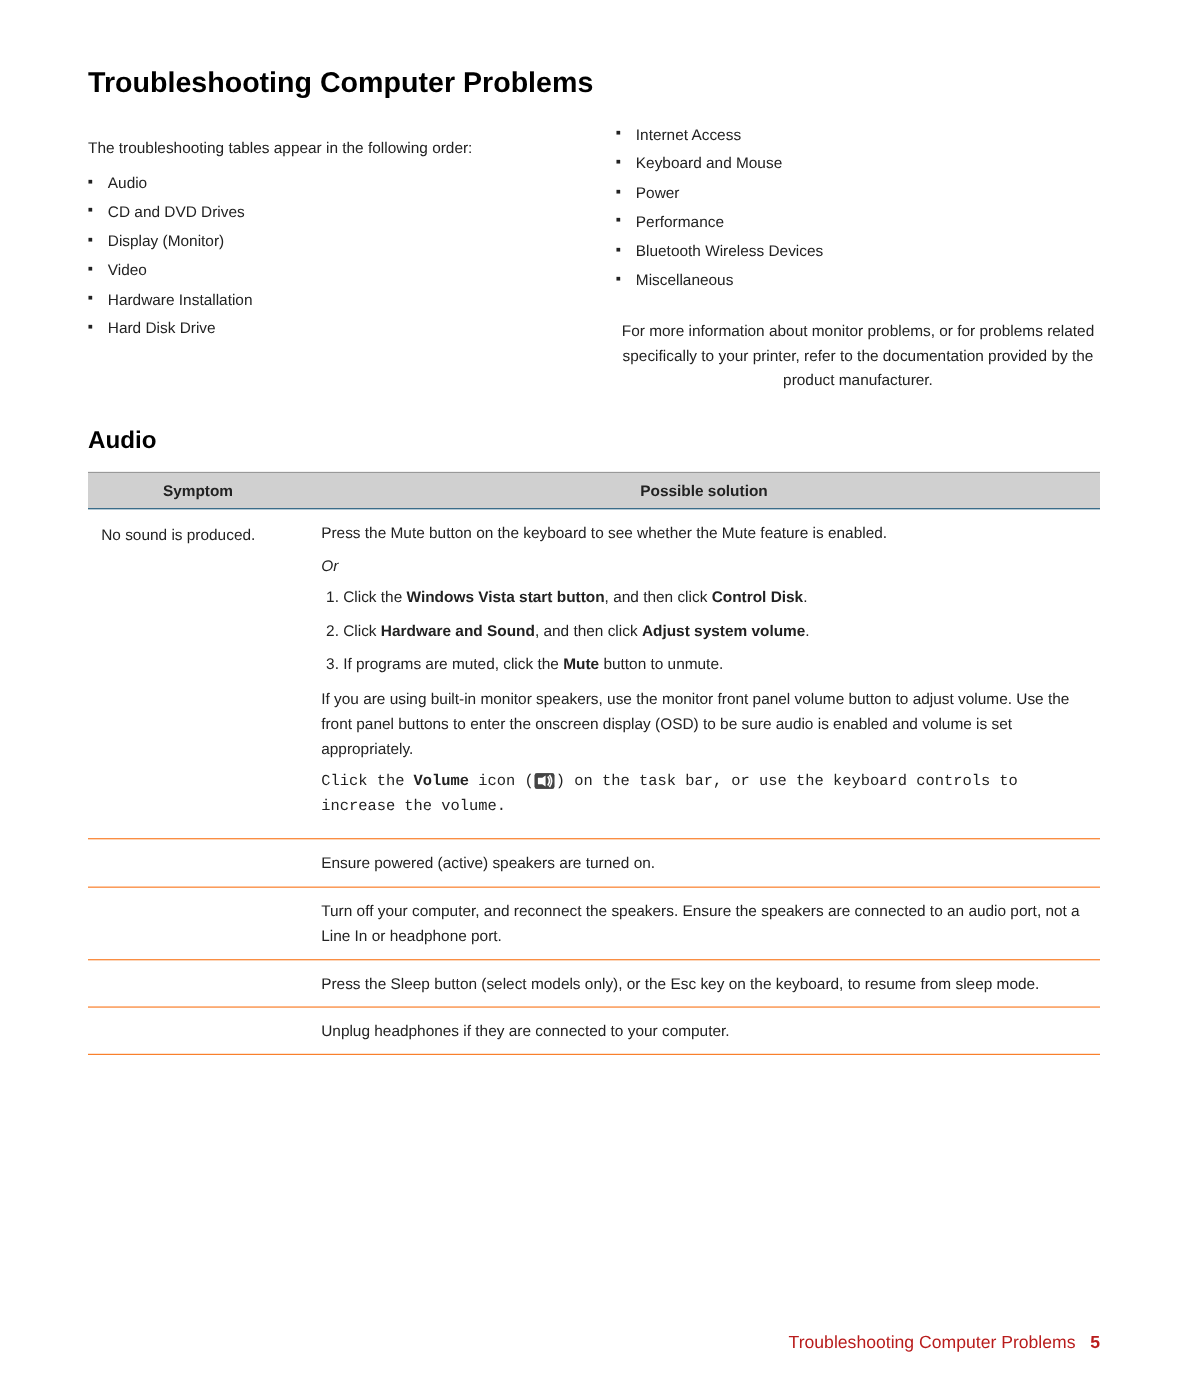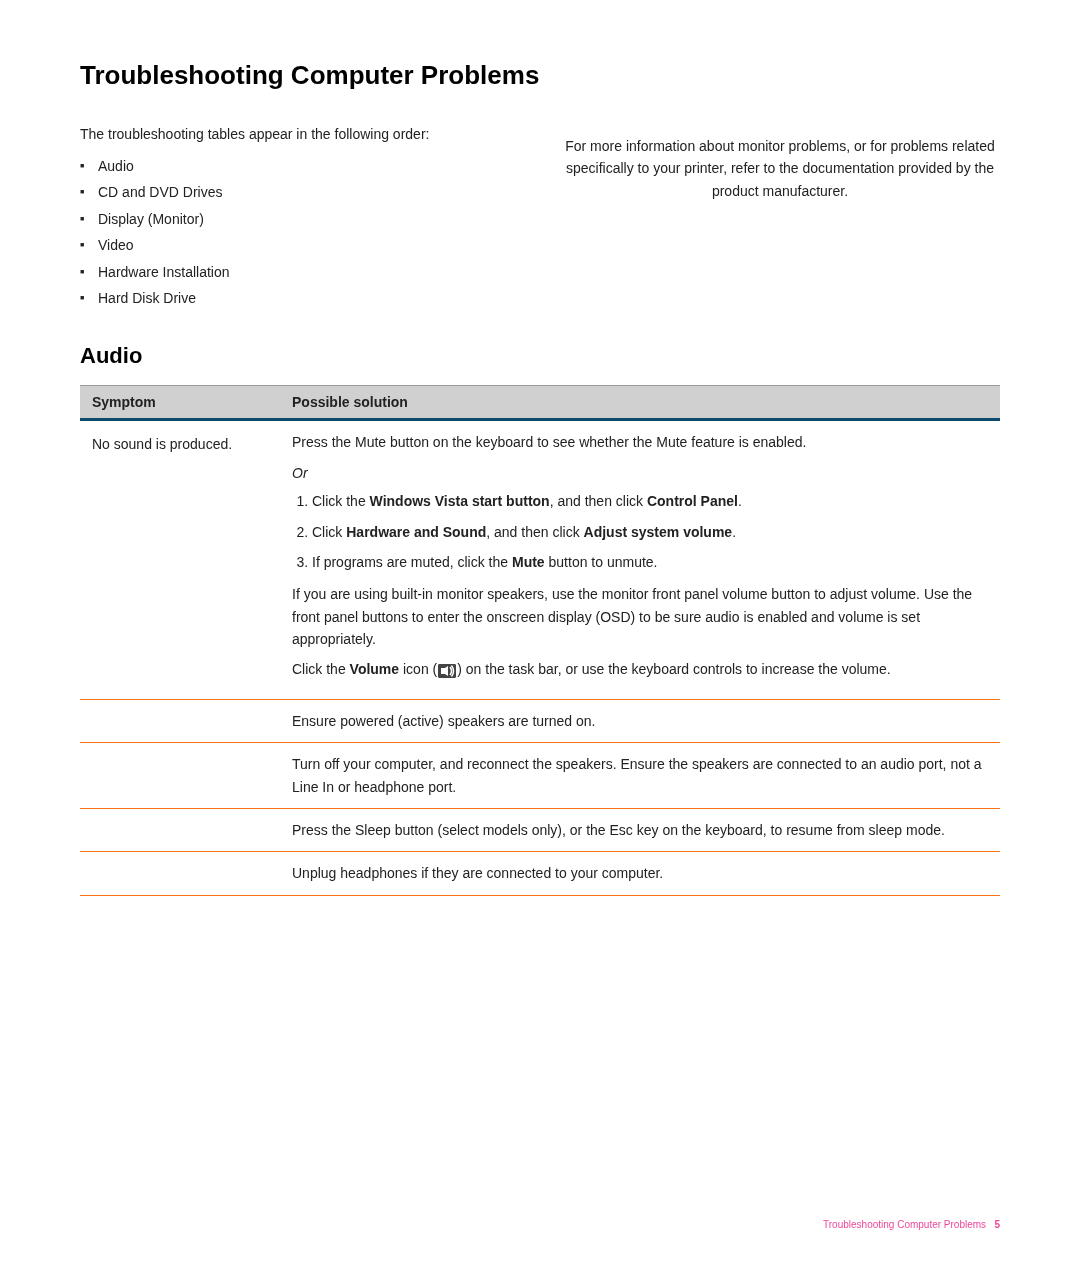--- a/index.html
+++ b/index.html
@@ -85,25 +85,25 @@
       border-collapse: collapse;
       margin-bottom: 0;
     }
 
     .troubleshoot-table thead tr {
       background-color: #d0d0d0;
     }
 
     .troubleshoot-table thead th {
       padding: 8px 12px;
-      text-align: left;
+      text-align: center;
       font-weight: bold;
       font-size: 14px;
       border-top: 1px solid #999;
-      border-bottom: 3px solid #0c4a6e;
+      border-bottom: 1px solid #0c4a6e;
     }
 
     .troubleshoot-table thead th:first-child {
       width: 200px;
     }
 
     .troubleshoot-table tbody tr {
       vertical-align: top;
     }
 
@@ -138,22 +138,22 @@
 
     .solution-cell ol li {
       margin-bottom: 8px;
       line-height: 1.6;
     }
 
     .footer {
       position: absolute;
       bottom: 40px;
       right: 80px;
-      font-size: 10px;
-      color: #ec4899;
+      font-size: 16px;
+      color: #b91c1c;
     }
 
     .footer-page {
       font-weight: bold;
     }
 
     .additional-row td {
       border-top: none;
       border-bottom: 1px solid #ccc;
       padding: 8px 12px;
@@ -179,46 +179,54 @@
     <ul class="bullet-list">
       <li>Audio</li>
       <li>CD and DVD Drives</li>
       <li>Display (Monitor)</li>
       <li>Video</li>
       <li>Hardware Installation</li>
       <li>Hard Disk Drive</li>
     </ul>
   </div>
   <div class="intro-right">
+    <ul class="bullet-list">
+      <li>Internet Access</li>
+      <li>Keyboard and Mouse</li>
+      <li>Power</li>
+      <li>Performance</li>
+      <li>Bluetooth Wireless Devices</li>
+      <li>Miscellaneous</li>
+    </ul>
     <p class="monitor-note">For more information about monitor problems, or for problems related specifically to your printer, refer to the documentation provided by the product manufacturer.</p>
   </div>
 </div>
 
 <h2 class="section-heading">Audio</h2>
 
 <table class="troubleshoot-table">
   <thead>
     <tr>
       <th>Symptom</th>
       <th>Possible solution</th>
     </tr>
   </thead>
   <tbody>
     <tr>
       <td class="symptom-cell">No sound is produced.</td>
       <td class="solution-cell">
         <p>Press the Mute button on the keyboard to see whether the Mute feature is enabled.</p>
         <p class="or-text">Or</p>
         <ol>
-          <li>Click the <strong>Windows Vista start button</strong>, and then click <strong>Control Panel</strong>.</li>
+          <li>Click the <strong>Windows Vista start button</strong>, and then click <strong>Control Disk</strong>.</li>
           <li>Click <strong>Hardware and Sound</strong>, and then click <strong>Adjust system volume</strong>.</li>
           <li>If programs are muted, click the <strong>Mute</strong> button to unmute.</li>
         </ol>
         <p>If you are using built-in monitor speakers, use the monitor front panel volume button to adjust volume. Use the front panel buttons to enter the onscreen display (OSD) to be sure audio is enabled and volume is set appropriately.</p>
-        <p style="margin-top:8px;">Click the <strong>Volume</strong> icon (<span style="display:inline-block;width:18px;height:14px;vertical-align:middle;background:#333;border-radius:2px;margin:0 1px;position:relative;">
+        <p style="margin-top:8px;font-family:Liberation Mono, monospace;">Click the <strong>Volume</strong> icon (<span style="display:inline-block;width:18px;height:14px;vertical-align:middle;background:#333;border-radius:2px;margin:0 1px;position:relative;">
           <svg width="18" height="14" viewBox="0 0 18 14" style="display:block;">
             <rect width="18" height="14" rx="2" fill="#444"></rect>
             <polygon points="3,4 7,4 10,2 10,12 7,10 3,10" fill="white" stroke="none"></polygon>
             <path d="M12,3 Q15,7 12,11" stroke="white" stroke-width="1.5" fill="none"></path>
             <path d="M13.5,1.5 Q17.5,7 13.5,12.5" stroke="white" stroke-width="1.5" fill="none"></path>
           </svg>
         </span>) on the task bar, or use the keyboard controls to increase the volume.</p>
       </td>
     </tr>
     <tr class="additional-row">

